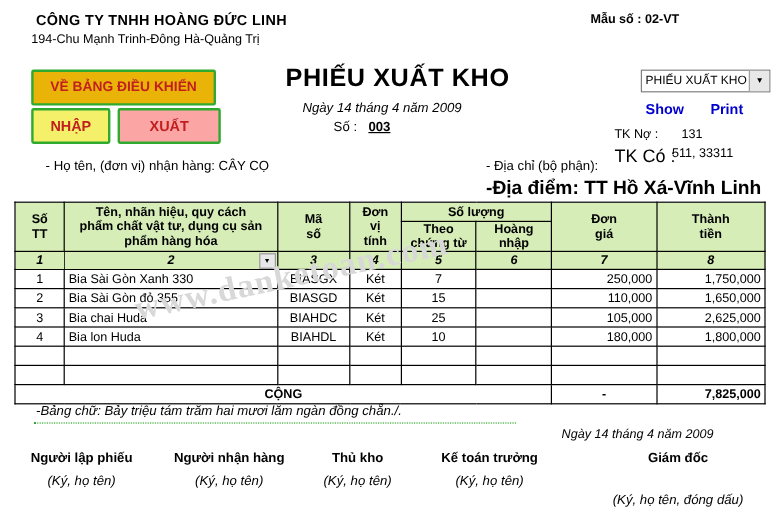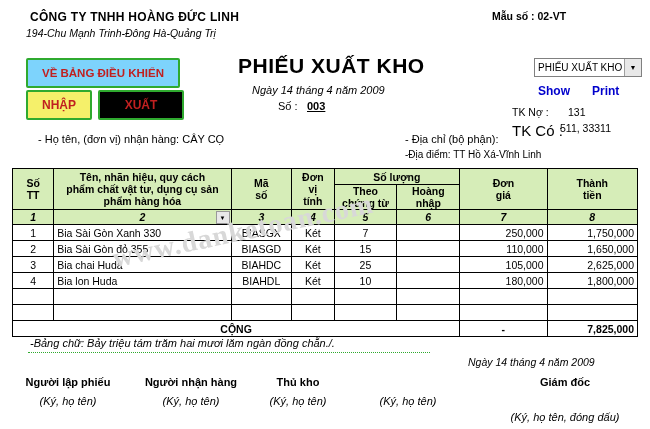--- a/index.html
+++ b/index.html
@@ -22,48 +22,48 @@
     z-index:5;pointer-events:none;white-space:nowrap;
   }
 
   
   .company{
     position:absolute;left:30px;top:10px;
     font-weight:bold;font-size:12px;letter-spacing:.3px;
   }
   .company-addr{
     position:absolute;left:26px;top:27px;
-    font-size:10.5px;font-style:italic;
+    font-size:10.5px;
   }
   .form-code{
     position:absolute;left:492px;top:10px;
     font-size:10.5px;font-weight:bold;
   }
   .form-note{
     position:absolute;left:473px;top:25px;
     font-size:9.5px;font-style:italic;text-align:left;line-height:12px;
   }
 
   .btn-dashboard{
     position:absolute;left:26px;top:58px;width:150px;height:26px;
-    background:#7dd3fc;border:2px solid #2faa2f;
+    background:#eab308;border:2px solid #2faa2f;
     color:#c02020;font-weight:bold;font-size:11.5px;
     display:flex;align-items:center;justify-content:center;
     border-radius:2px;cursor:pointer;
   }
   .btn-nhap{
     position:absolute;left:26px;top:90px;width:62px;height:26px;
     background:#f5f06a;border:2px solid #2faa2f;
     color:#c02020;font-weight:bold;font-size:12px;
     display:flex;align-items:center;justify-content:center;
     border-radius:2px;cursor:pointer;
   }
   .btn-xuat{
     position:absolute;left:98px;top:90px;width:82px;height:26px;
-    background:#000000;border:2px solid #2faa2f;
+    background:#fca5a5;border:2px solid #2faa2f;
     color:#c02020;font-weight:bold;font-size:12px;
     display:flex;align-items:center;justify-content:center;
     border-radius:2px;cursor:pointer;
   }
 
   .title{
     position:absolute;left:238px;top:54px;
     font-size:21px;font-weight:bold;letter-spacing:.5px;
   }
   .subtitle{
@@ -98,21 +98,21 @@
     color:#0000cc;cursor:pointer;
   }
   .tk-no{position:absolute;left:512px;top:106px;font-size:10.5px;}
   .tk-no-v{position:absolute;left:568px;top:106px;font-size:10.5px;}
   .tk-co{position:absolute;left:512px;top:122px;font-size:15px;}
   .tk-co-v{position:absolute;left:560px;top:122px;font-size:10.5px;}
 
   .info-l1{position:absolute;left:38px;top:133px;font-size:11px;}
   .info-l2{position:absolute;left:38px;top:149px;font-size:11px;}
   .info-r1{position:absolute;left:405px;top:133px;font-size:11px;}
-  .info-r2{position:absolute;left:405px;top:149px;font-size:10px;}
+  .info-r2{position:absolute;left:405px;top:149px;font-size:16px;font-weight:bold;}
 
   
   table.grid{
     position:absolute;left:12px;top:168px;
     border-collapse:collapse;width:626px;
     font-size:10.5px;
   }
   table.grid th, table.grid td{
     border:1px solid #000;padding:0 3px;height:15px;
   }
@@ -326,18 +326,19 @@
 
   <div class="sig" style="left:8px;top:376px;width:120px;">Người lập phiếu</div>
   <div class="sigsub" style="left:8px;top:395px;width:120px;">(Ký, họ tên)</div>
 
   <div class="sig" style="left:128px;top:376px;width:126px;">Người nhận hàng</div>
   <div class="sigsub" style="left:128px;top:395px;width:126px;">(Ký, họ tên)</div>
 
   <div class="sig" style="left:248px;top:376px;width:100px;">Thủ kho</div>
   <div class="sigsub" style="left:248px;top:395px;width:100px;">(Ký, họ tên)</div>
 
+  <div class="sig" style="left:348px;top:376px;width:120px;">Kế toán trưởng</div>
   <div class="sigsub" style="left:348px;top:395px;width:120px;">(Ký, họ tên)</div>
 
   <div class="sig" style="left:488px;top:376px;width:154px;">Giám đốc</div>
   <div class="sigsub" style="left:488px;top:395px;width:154px;margin-top:16px;">(Ký, họ tên, đóng dấu)</div>
 
 </div>
 
 </body></html>

